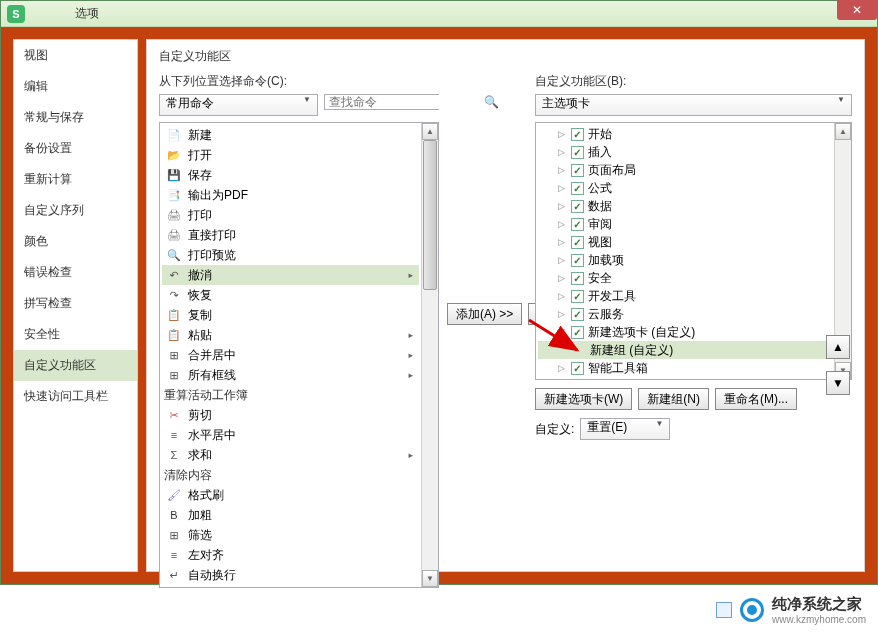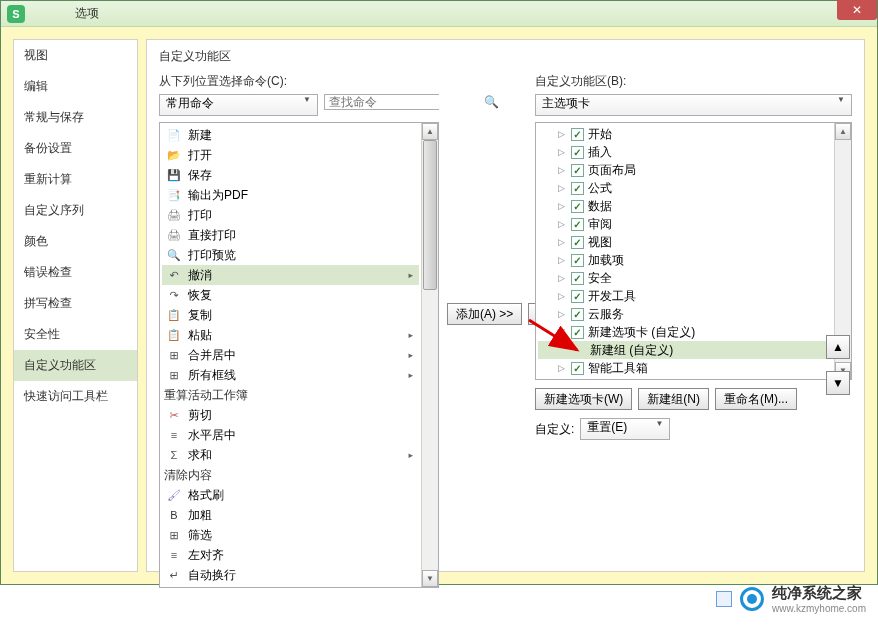--- a/index.html
+++ b/index.html
@@ -42,21 +42,21 @@
       font-size: 12px;
       border-bottom-left-radius: 3px;
       border-bottom-right-radius: 3px;
       cursor: pointer;
     }
     .body {
       display: flex;
       height: calc(100% - 26px);
       padding: 12px;
       gap: 8px;
-      background: #fef9c3;
+      background: #c2410c;
     }
     .sidebar {
       width: 125px;
       background: #fff;
       border: 1px solid #d4d0c8;
     }
     .sidebar .nav-item {
       padding: 7px 10px;
       cursor: pointer;
       color: #333;
@@ -197,21 +197,21 @@
       display: flex; gap: 6px; align-items:center;
     }
     .arrow-annotation {
       position: absolute;
       left: 527px; top: 318px;
       width: 60px; height: 40px;
       pointer-events: none;
     }
     .watermark {
       position: absolute;
-      right: 12px; bottom: 21px;
+      right: 12px; bottom: 10px;
       display:flex;align-items:center;gap:8px;
       color:#333;
     }
     .watermark .wm-cube{
       width:16px;height:16px;border:1px solid #6aa0e0;background:#eaf3fd;
     }
     .watermark .wm-icon{
       width:24px;height:24px;border-radius:50%;
       border:3px solid #1e90d8;position:relative;
     }

